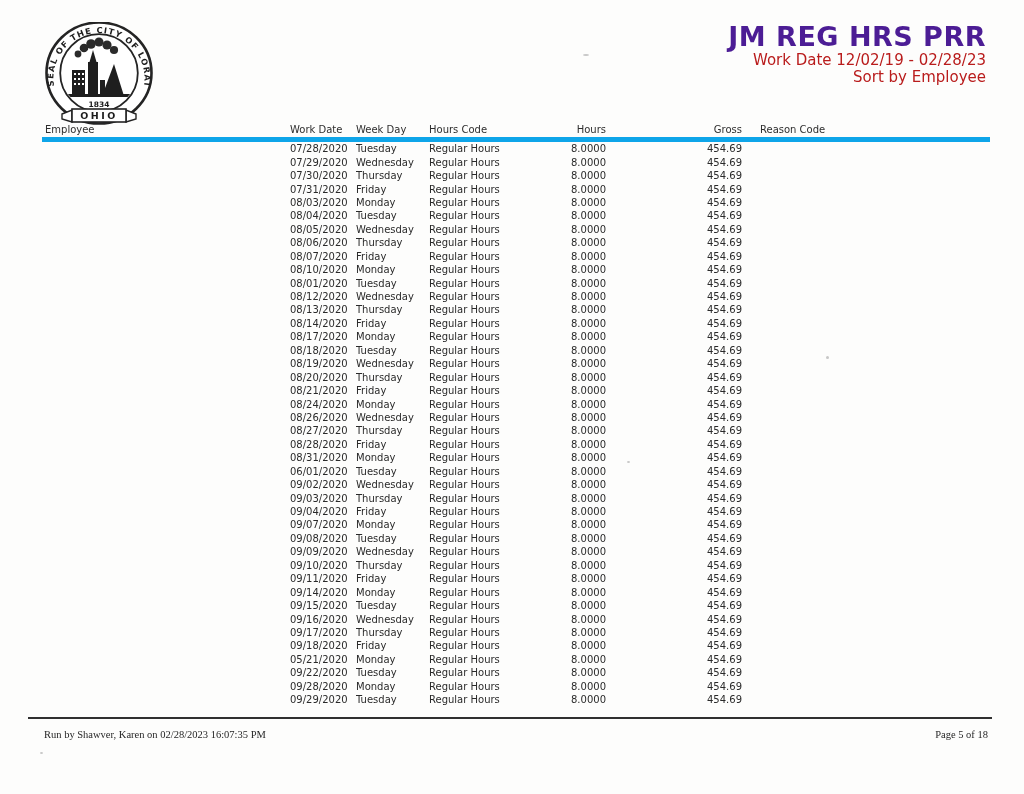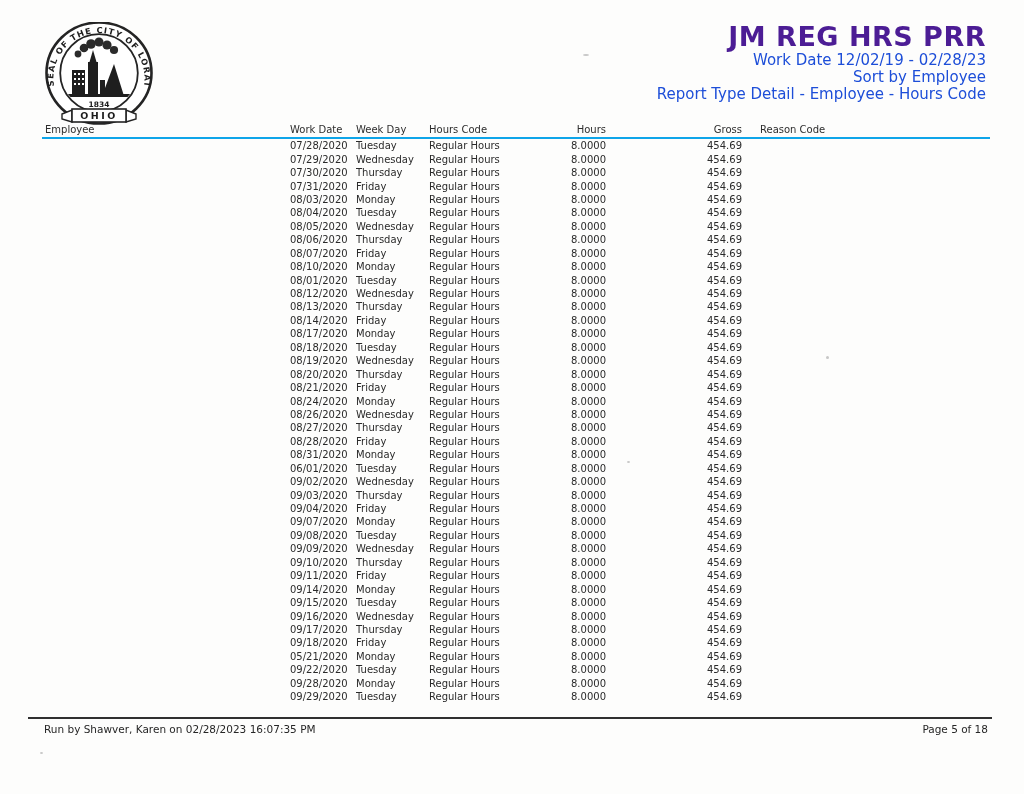--- a/index.html
+++ b/index.html
@@ -6,35 +6,35 @@
   .page{
     position:relative;width:1024px;height:794px;background:#fdfdfc;
     font-family:"DejaVu Sans","Liberation Sans",sans-serif;color:#2a2a2a;
     overflow:hidden;margin:0 auto;
   }
   
   .seal{position:absolute;left:44px;top:22px;width:110px;height:106px;}
   
   .report-header{position:absolute;top:22px;right:38px;text-align:right;}
   .report-title{font-size:27px;font-weight:bold;color:#4c1d95;letter-spacing:.5px;line-height:30px;}
-  .report-sub{font-size:15px;line-height:17px;color:#1d4ed8;}
+  .report-sub{font-size:15px;line-height:17px;color:#b91c1c;}
   
   .tbl{position:absolute;left:42px;top:123px;width:948px;font-size:10px;}
   .trow{display:grid;grid-template-columns:248px 66px 73px 98px 79px 136px 1fr;align-items:center;}
-  .thead{height:14px;border-bottom:2px solid #0ea5e9;color:#2e2e2e;}
+  .thead{height:14px;border-bottom:5px solid #0ea5e9;color:#2e2e2e;}
   .thead .c{padding-bottom:1px;}
   .tbody .trow{height:13.45px;}
   .c{white-space:nowrap;overflow:hidden;}
   .c.r{text-align:right;}
   .c.pad{padding-left:18px;}
   .c.emp{padding-left:3px;}
   
   .pfooter{
     position:absolute;left:28px;right:32px;top:717px;border-top:2px solid #303030;
-    display:flex;justify-content:space-between;font-size:10.5px;color:#262626;padding-top:4px;
+    display:flex;justify-content:space-between;font-size:10.5px;color:#262626;padding-top:10px;font-family:Liberation Serif, serif;
   }
   .pfooter .runby{padding-left:16px;}
   .pfooter .pageno{padding-right:4px;margin-left:16px;}
   
   .speck{position:absolute;background:#9a9a9a;border-radius:50%;opacity:.55;}
 </style>
 </head>
 <body>
 
 <div class="page">
@@ -83,21 +83,20 @@
     <polygon points="18,92 28,88 28,100 18,97" fill="#ffffff" stroke="#242424" stroke-width="1.4"></polygon>
     <polygon points="92,92 82,88 82,100 92,97" fill="#ffffff" stroke="#242424" stroke-width="1.4"></polygon>
     <rect x="28" y="87" width="54" height="13" fill="#ffffff" stroke="#242424" stroke-width="1.6"></rect>
     <text x="55" y="97" font-size="9.5" font-weight="bold" text-anchor="middle" letter-spacing="2.5" fill="#1d1d1d" font-family="DejaVu Sans, sans-serif">OHIO</text>
   </svg>
 
   <div class="report-header">
     <div class="report-title">JM REG HRS PRR</div>
     <div class="report-sub">Work Date 12/02/19 - 02/28/23</div>
     <div class="report-sub">Sort by Employee</div>
-    <div class="report-sub">Report Type Detail - Employee - Hours Code</div>
   </div>
 
   <div class="tbl">
     <div class="trow thead">
       <div class="c emp">Employee</div>
       <div class="c">Work Date</div>
       <div class="c">Week Day</div>
       <div class="c">Hours Code</div>
       <div class="c r">Hours</div>
       <div class="c r">Gross</div>

